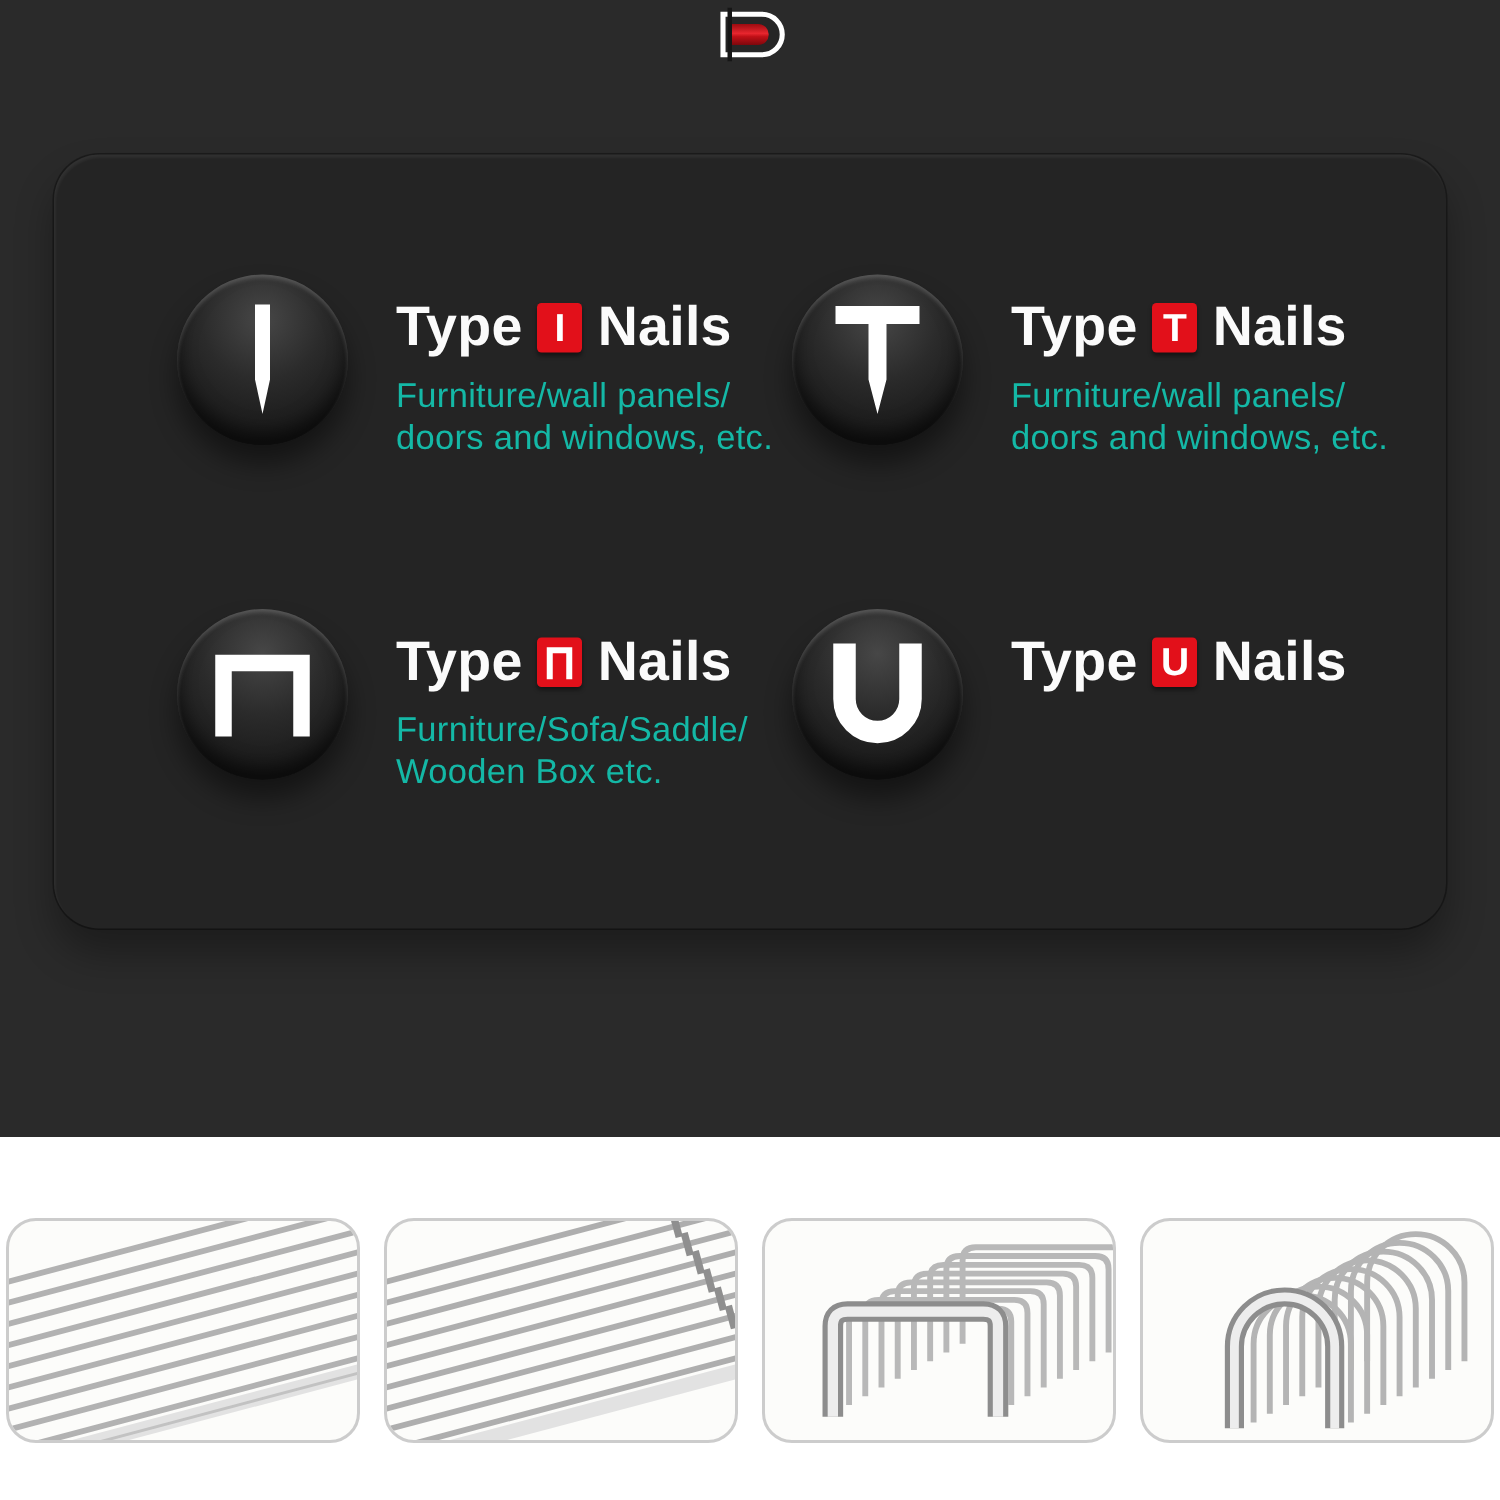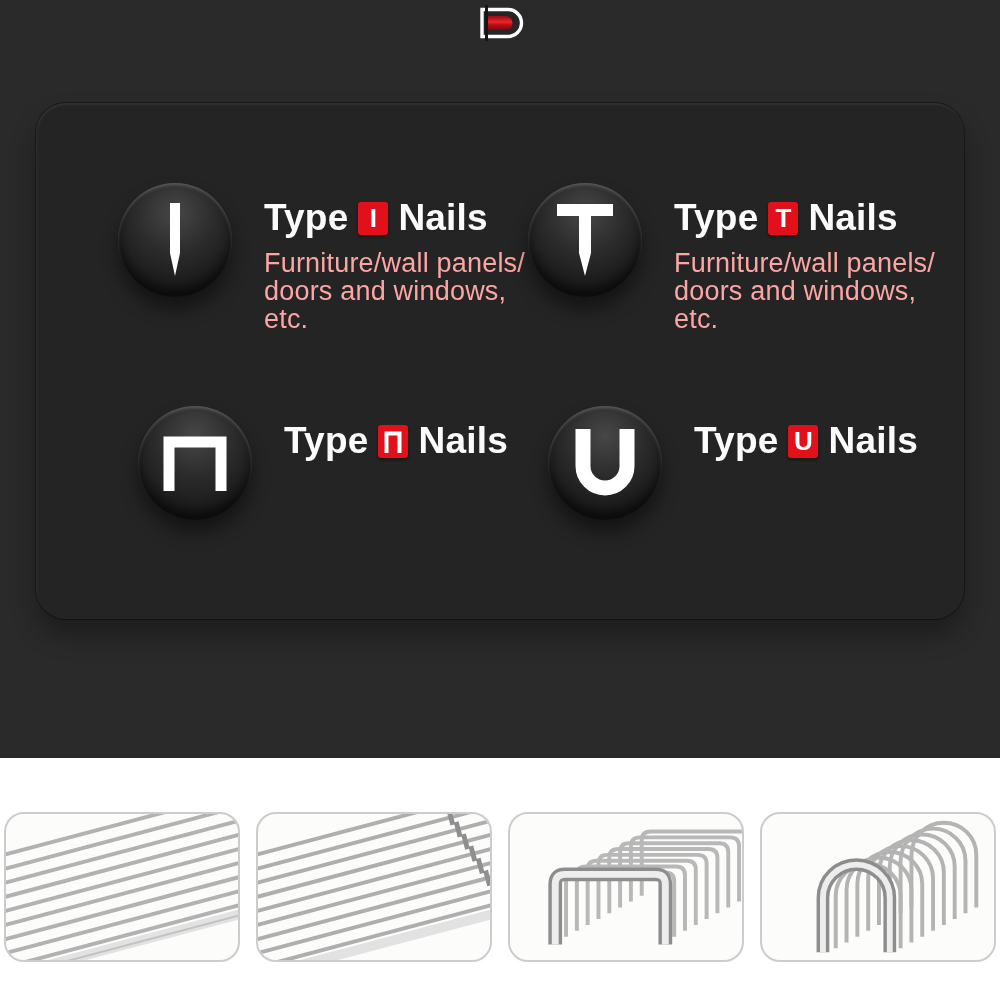--- a/index.html
+++ b/index.html
@@ -10,21 +10,21 @@
   .dark-section{position:absolute;left:0;top:0;width:1000px;height:758px;background:var(--dark-bg);}
   .logo{position:absolute;left:474px;top:5px;width:54px;height:36px;}
   .logo svg{display:block;}
 
   .panel{
     position:absolute;left:36px;top:103px;width:928px;height:516px;
     background:var(--panel-bg);border-radius:30px;
     box-shadow:0 16px 26px rgba(0,0,0,0.32), inset 1px 2px 2px rgba(255,255,255,0.06), 0 0 0 1px rgba(0,0,0,0.35);
   }
 
-  .card{position:absolute;display:flex;align-items:flex-start;width:410px;justify-content:center;}
+  .card{position:absolute;display:flex;align-items:flex-start;width:410px;}
   .card.pos-1{left:82px;top:80px;}
   .card.pos-2{left:492px;top:80px;}
   .card.pos-3{left:82px;top:303px;}
   .card.pos-4{left:492px;top:303px;}
 
   .circle{
     flex:none;width:114px;height:114px;border-radius:50%;
     background:radial-gradient(circle at 50% 26%, #474747 0%, #2b2b2b 40%, #171717 80%, #242424 100%);
     box-shadow:0 12px 18px rgba(0,0,0,0.45), inset 0 2px 3px rgba(255,255,255,0.20), inset 0 -8px 12px rgba(0,0,0,0.55);
     display:flex;align-items:center;justify-content:center;
@@ -34,21 +34,21 @@
   .card-text{margin-left:32px;padding-top:14px;}
   .title-row{display:flex;align-items:center;gap:10px;height:42px;
     color:#fbfbfb;font-size:37px;font-weight:700;letter-spacing:0.2px;white-space:nowrap;}
   .badge{
     flex:none;width:30px;height:33px;border-radius:3px;background:var(--accent);
     display:flex;align-items:center;justify-content:center;
     color:#ffffff;font-size:26px;font-weight:700;
     box-shadow:0 2px 3px rgba(0,0,0,0.45);
   }
   .badge svg{display:block;}
-  .desc{margin-top:10px;color:#fca5a5;font-size:27px;line-height:28px;font-weight:400;letter-spacing:0.2px;}
+  .desc{margin-top:10px;color:#14b8a6;font-size:23px;line-height:28px;font-weight:400;letter-spacing:0.2px;}
 
   
   .light-section{position:absolute;left:0;top:758px;width:1000px;height:242px;background:#ffffff;}
   .photos{position:absolute;left:4px;top:54px;width:992px;display:flex;gap:16px;}
   .photo{
     flex:1;height:150px;border:2px solid #cccccc;border-radius:20px;
     background:#fcfcfa;overflow:hidden;position:relative;box-sizing:border-box;
   }
   .photo svg{display:block;width:100%;height:100%;}
 </style>
@@ -127,20 +127,24 @@
         </div>
         <div class="card-text">
           <div class="title-row">
             <span>Type</span>
             <span class="badge">
               <svg width="20" height="23" viewBox="0 0 20 23">
                   <path d="M3.5 23 V3.5 H16.5 V23" fill="none" stroke="#ffffff" stroke-width="4"></path>
                 </svg>
             </span>
             <span>Nails</span>
+          </div>
+          <div class="desc">
+            <div>Furniture/Sofa/Saddle/</div>
+            <div>Wooden Box etc.</div>
           </div>
         </div>
       </div>
 
       <div class="card pos-4">
         <div class="circle">
           <svg width="62" height="72" viewBox="0 0 62 72">
               <path d="M9 2 V39 a22 22 0 0 0 44 0 V2" fill="none" stroke="#ffffff" stroke-width="15"></path>
             </svg>
         </div>

